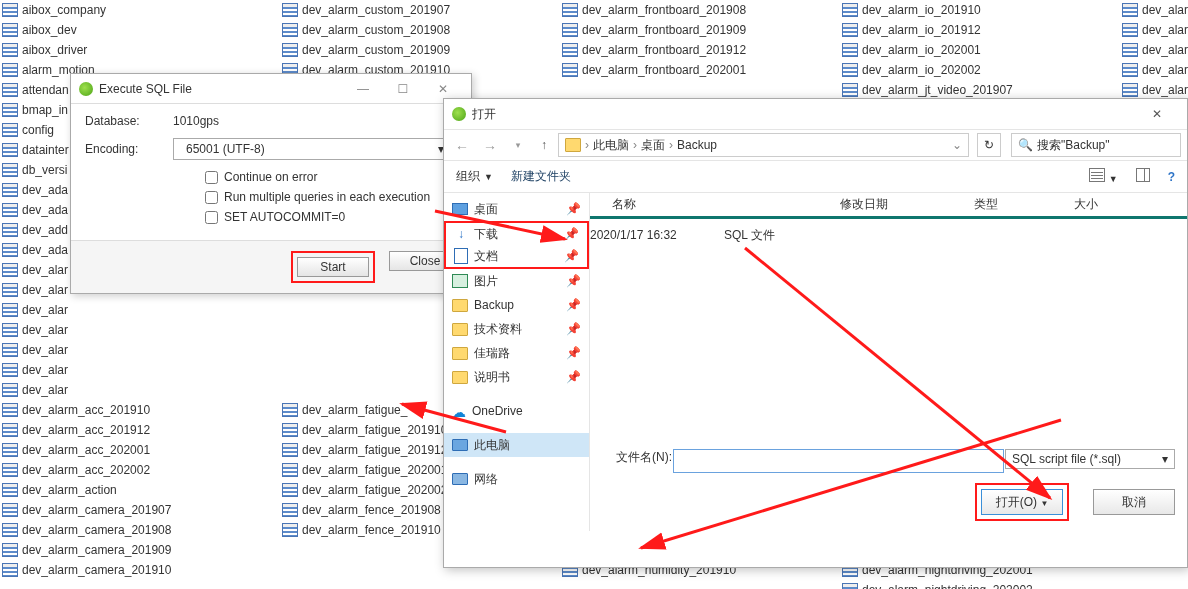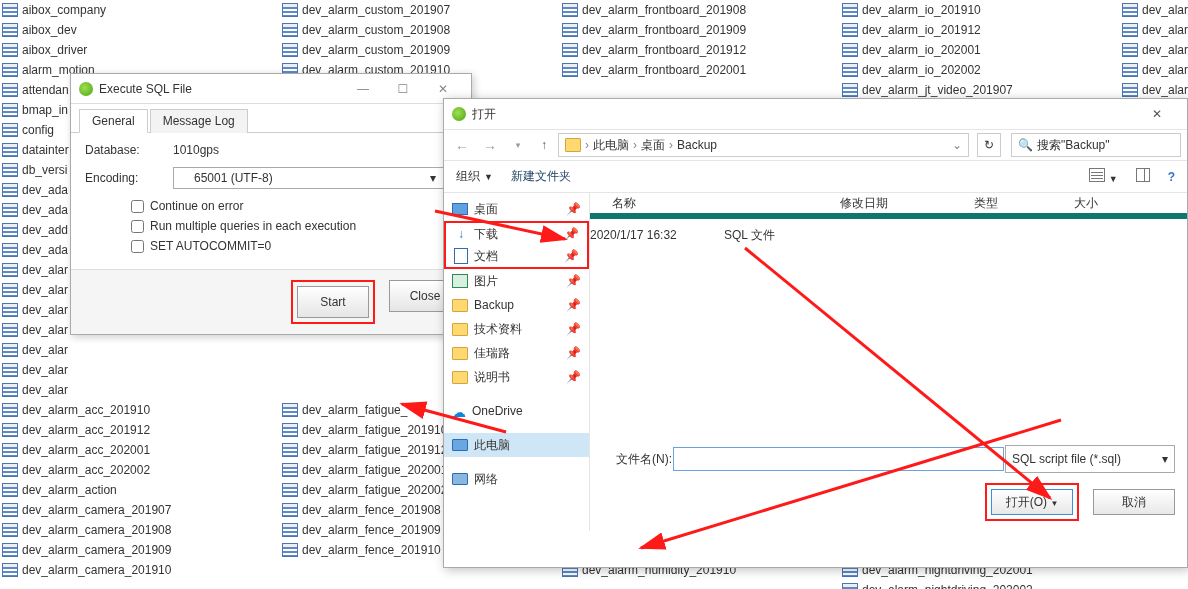--- a/index.html
+++ b/index.html
@@ -18,25 +18,25 @@
 .d1-tabs{display:flex;border-bottom:1px solid #ccc;padding:0 8px;padding-top:4px}
 .d1-tab{padding:4px 12px;border:1px solid #ccc;border-bottom:none;margin-right:2px;background:#f3f3f3;position:relative;top:1px}
 .d1-tab.active{background:#fff;border-bottom:1px solid #fff}
 .d1-body{padding:10px 14px}
 .d1-row{display:flex;align-items:center;margin-bottom:10px}
 .d1-label{width:88px}
 .d1-val{flex:1}
 .d1-input{flex:1;height:22px;border:1px solid #aaa;padding:0 4px;background:#fff}
 .d1-browse{width:22px;height:22px;border:1px solid #aaa;background:#eee;display:flex;align-items:center;justify-content:center;margin-left:2px;font-weight:bold;color:#333;letter-spacing:-1px}
 .redbox{border:2px solid #ff1a1a}
-.d1-select{flex:1;height:22px;border:1px solid #aaa;padding:0 20px;background:#fff;display:flex;align-items:center;justify-content:space-between}
-.d1-chk{display:flex;align-items:center;margin-left:46px;margin-bottom:6px}
+.d1-select{flex:1;height:22px;border:1px solid #aaa;padding:0 12px;background:#fff;display:flex;align-items:center;justify-content:space-between}
+.d1-chk{display:flex;align-items:center;margin-left:120px;margin-bottom:6px}
 .d1-chk input{margin-right:6px}
 .d1-foot{padding:10px;border-top:1px solid #ddd;display:flex;justify-content:flex-end;gap:14px;background:#f5f5f5}
-.d1-foot button{width:72px;height:32px;border:1px solid #999;background:linear-gradient(#fff,#e5e5e5)}
+.d1-foot button{width:72px;height:20px;border:1px solid #999;background:linear-gradient(#fff,#e5e5e5)}
 .redwrap{border:2px solid #ff1a1a;padding:4px;display:inline-flex}
 .dialog2{position:absolute;left:443px;top:98px;width:745px;height:470px;background:#fff;border:1px solid #aaa;box-shadow:2px 2px 10px rgba(0,0,0,.25)}
 .d2-title{height:30px;display:flex;align-items:center;padding:0 8px;background:#fff}
 .d2-title .leaf{width:14px;height:14px;border-radius:50%;background:radial-gradient(circle at 40% 40%,#9ee04e,#4ca316);margin-right:6px}
 .d2-title span{flex:1}
 .d2-winbtns{display:flex}
 .d2-winbtns div{width:44px;height:28px;display:flex;align-items:center;justify-content:center;color:#555}
 .d2-nav{height:32px;border-top:1px solid #e5e5e5;border-bottom:1px solid #e5e5e5;display:flex;align-items:center;padding:0 6px;gap:4px}
 .d2-navbtn{width:24px;height:24px;display:flex;align-items:center;justify-content:center;color:#999;font-size:14px}
 .d2-uparrow{width:20px;height:20px;display:flex;align-items:center;justify-content:center;color:#555}
@@ -60,35 +60,35 @@
 .side-item.sel{background:#cfe6f7}
 .ic-desktop{width:16px;height:12px;border:1px solid #2e6db5;background:#5ea0e0}
 .ic-dl{width:14px;height:14px;display:flex;align-items:center;justify-content:center;color:#2e74c7;font-weight:bold}
 .ic-doc{width:14px;height:16px;border:1px solid #2e6db5;background:#fff}
 .ic-img{width:16px;height:14px;border:1px solid #2e8a55;background:#d7f0e0}
 .ic-folder{width:16px;height:13px;background:#ffd96f;border:1px solid #cfa73e;border-radius:1px}
 .ic-od{width:14px;height:14px;color:#1185d8;font-size:14px}
 .ic-pc{width:16px;height:12px;border:1px solid #2e6db5;background:#6aa6e0;border-radius:1px}
 .ic-net{width:16px;height:12px;border:1px solid #2e6db5;background:#8ab7e2;border-radius:1px}
 .d2-listarea{flex:1;display:flex;flex-direction:column}
-.d2-cols{height:26px;display:flex;align-items:center;border-bottom:6px solid #0f766e;color:#555}
+.d2-cols{height:26px;display:flex;align-items:center;border-bottom:3px solid #0f766e;color:#555}
 .c-name{width:250px;padding-left:22px}
 .c-date{width:134px}
 .c-type{width:100px}
 .c-size{width:40px}
 .d2-rows{flex:1;padding:4px 0}
 .d2-row{display:flex;align-items:center;height:24px}
 .d2-row .ic-doc2{width:14px;height:16px;border:1px solid #888;background:#fff;margin-left:16px;margin-right:6px;position:relative}
 .d2-row .ic-doc2::after{content:"";position:absolute;right:-1px;top:-1px;width:5px;height:5px;background:linear-gradient(135deg,#fff 50%,#ccc 50%);border-left:1px solid #888;border-bottom:1px solid #888}
 .d2-bottom{padding:10px 12px;display:flex;flex-direction:column;gap:10px}
-.d2-fnrow{display:flex;align-items:center;gap:1px}
+.d2-fnrow{display:flex;align-items:flex-start;gap:1px}
 .d2-fnlabel{width:70px;text-align:right}
 .d2-fninput{flex:1;height:24px;border:1px solid #6aa2de;padding:0 4px}
-.d2-filter{width:170px;height:28px;border:1px solid #aaa;padding:0 6px;display:flex;align-items:center;justify-content:space-between}
-.d2-btnrow{display:flex;justify-content:flex-end;gap:14px;align-items:center}
+.d2-filter{width:170px;height:20px;border:1px solid #aaa;padding:0 6px;display:flex;align-items:center;justify-content:space-between}
+.d2-btnrow{display:flex;justify-content:flex-end;gap:24px;align-items:center}
 .d2-btnrow button{width:82px;height:26px;border:1px solid #999;background:linear-gradient(#fff,#e8e8e8)}
 .d2-btnrow button.def{border:1px solid #3b8fd8}
 .arrow{position:absolute;pointer-events:none}
 .arrow svg{overflow:visible}
 </style>
 </head>
 <body>
 
 <div class="bg-files">
   <div class="bg-col" id="bgc1">
@@ -261,24 +261,20 @@
       <div class="file-item">
         <span class="tbl-icon"></span>
         <span>dev_alarm_fatigue_202002</span>
       </div>
       <div class="file-item">
         <span class="tbl-icon"></span>
         <span>dev_alarm_fence_201908</span>
       </div>
       <div class="file-item">
         <span class="tbl-icon"></span>
-        <span>dev_alarm_fence_201909</span>
-      </div>
-      <div class="file-item">
-        <span class="tbl-icon"></span>
         <span>dev_alarm_fence_201910</span>
       </div>
     </div>
   <div class="bg-col" id="bgc3">
       <div class="file-item">
         <span class="tbl-icon"></span>
         <span>dev_alarm_frontboard_201908</span>
       </div>
       <div class="file-item">
         <span class="tbl-icon"></span>
@@ -403,24 +399,20 @@
 
 <div class="dialog1">
   <div class="d1-title">
     <div class="leaf"></div>
     <span>Execute SQL File</span>
     <div class="d1-winbtns">
       <div>—</div>
       <div>☐</div>
       <div>✕</div>
     </div>
-  </div>
-  <div class="d1-tabs">
-    <div class="d1-tab active">General</div>
-    <div class="d1-tab">Message Log</div>
   </div>
   <div class="d1-body">
     <div class="d1-row">
         <div class="d1-label">Database:</div>
         <div class="d1-val">1010gps</div>
       </div>
     <div class="d1-row">
       <div class="d1-label">Encoding:</div>
       <div class="d1-select">
           <span>65001 (UTF-8)</span>

